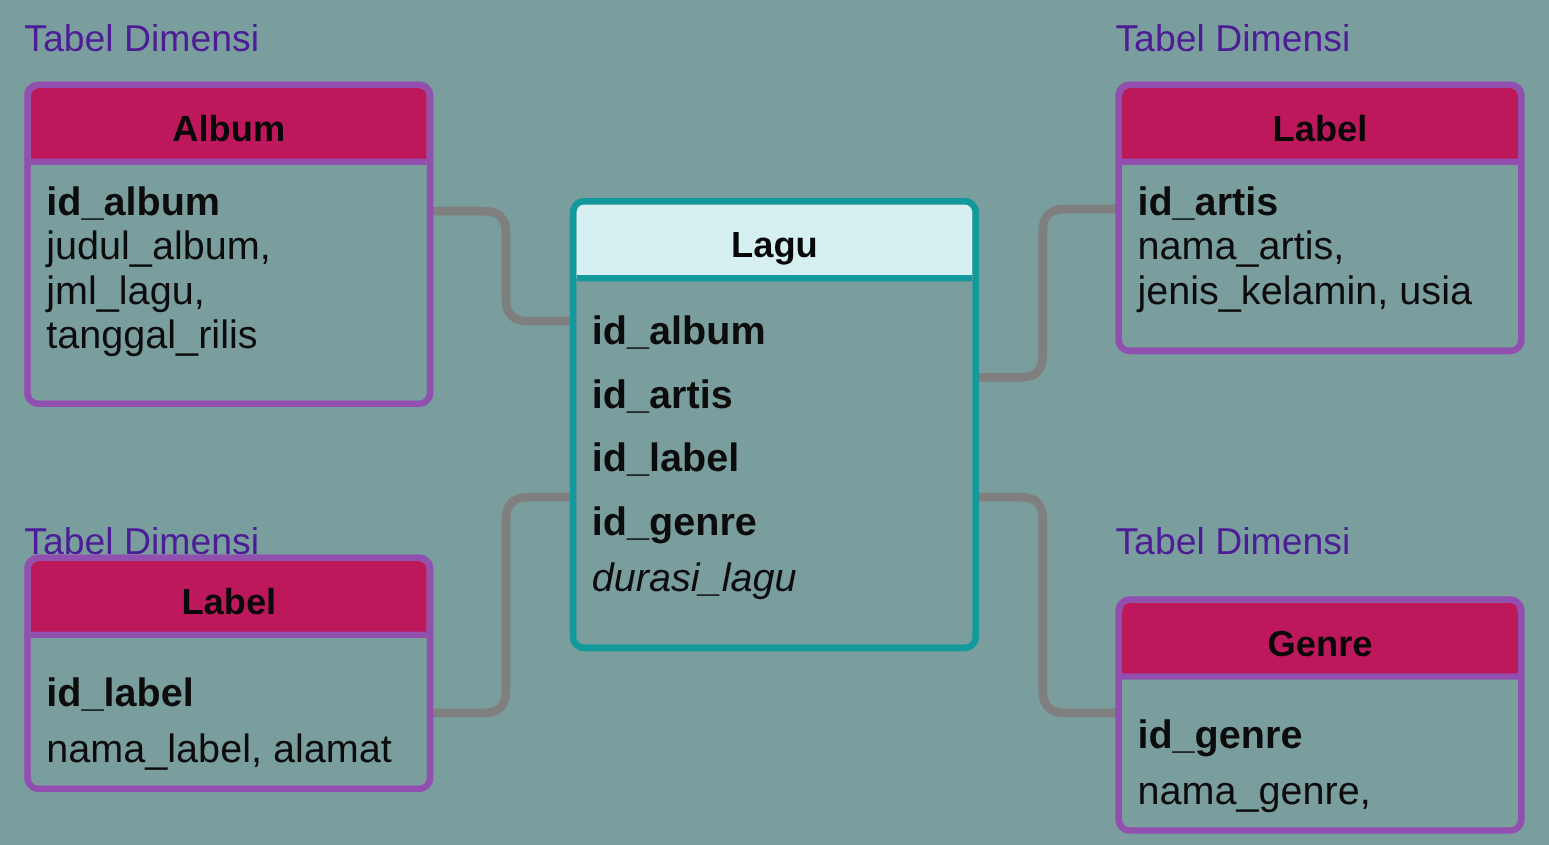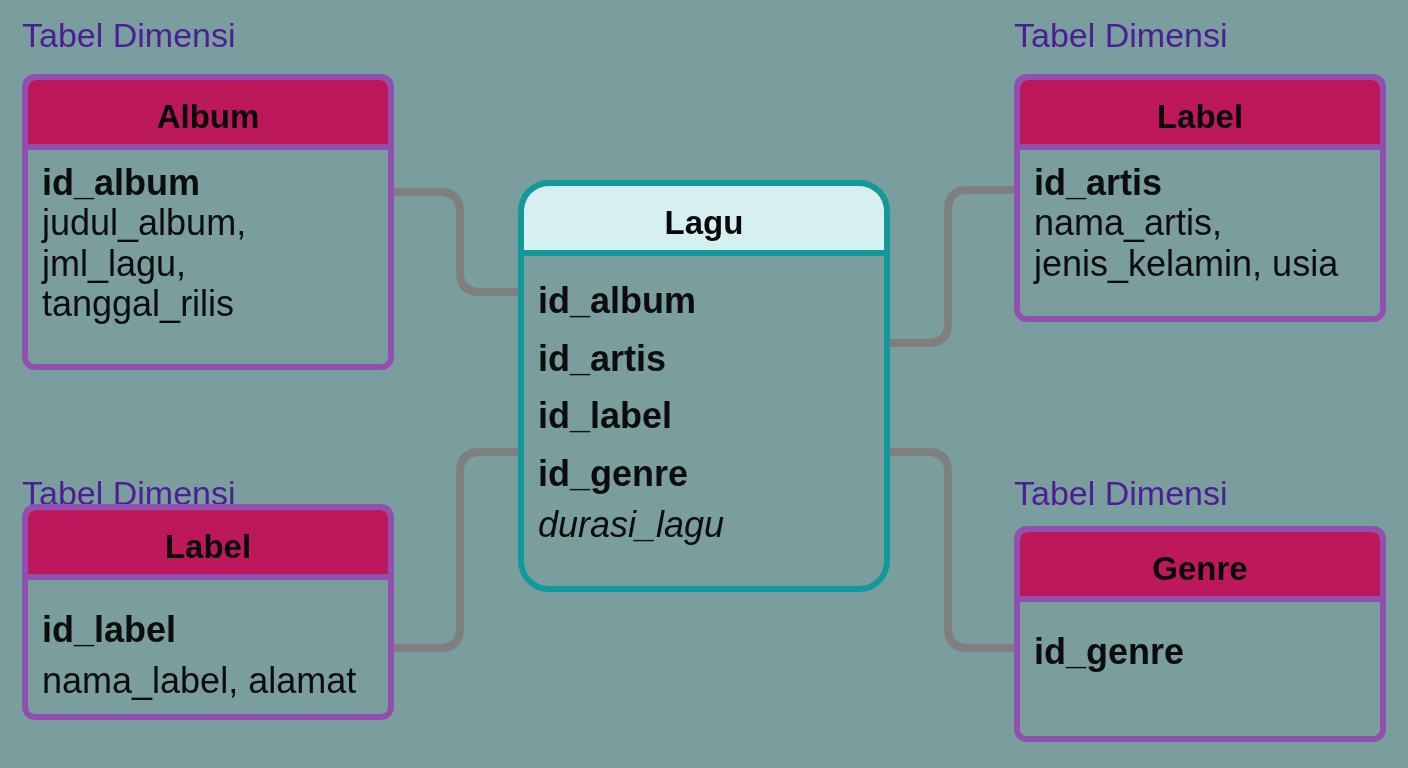--- a/index.html
+++ b/index.html
@@ -47,21 +47,20 @@
     border-style: solid;
     border-width: 6px;
     background: transparent;
     overflow: hidden;
   }
   .entity.dimension {
     border-color: #9150b0;
   }
   .entity.fact {
     border-color: #12999c;
-    border-radius: 31px;
   }
 
   .entity-header {
     box-sizing: border-box;
     width: 100%;
     text-align: center;
     font-size: 33px;
     font-weight: bold;
     color: #080808;
     line-height: 1;
@@ -152,20 +151,21 @@
   <div class="entity dimension" style="left:22px; top:504px; width:372px; height:216px;">
     <div class="entity-header">Label</div>
     <div class="entity-body" style="padding-top:18px;">
       <div class="field pk" style="line-height:1.75;">id_label</div>
       <div class="field attr">nama_label, alamat</div>
     </div>
   </div>
 
   <div class="caption" style="left:1014px; top:476px; width:372px;">Tabel Dimensi</div>
 
-  <div class="entity dimension" style="left:1014px; top:526px; width:372px; height:216px;">
+  <div class="entity dimension" style="left:1014px; top:542px; width:372px; height:216px;">
     <div class="entity-header">Genre</div>
     <div class="entity-body" style="padding-top:18px;">
       <div class="field pk" style="line-height:1.75;">id_genre</div>
+      <div class="field attr">nama_genre,</div>
     </div>
   </div>
 
 </div>
 
 </body></html>

